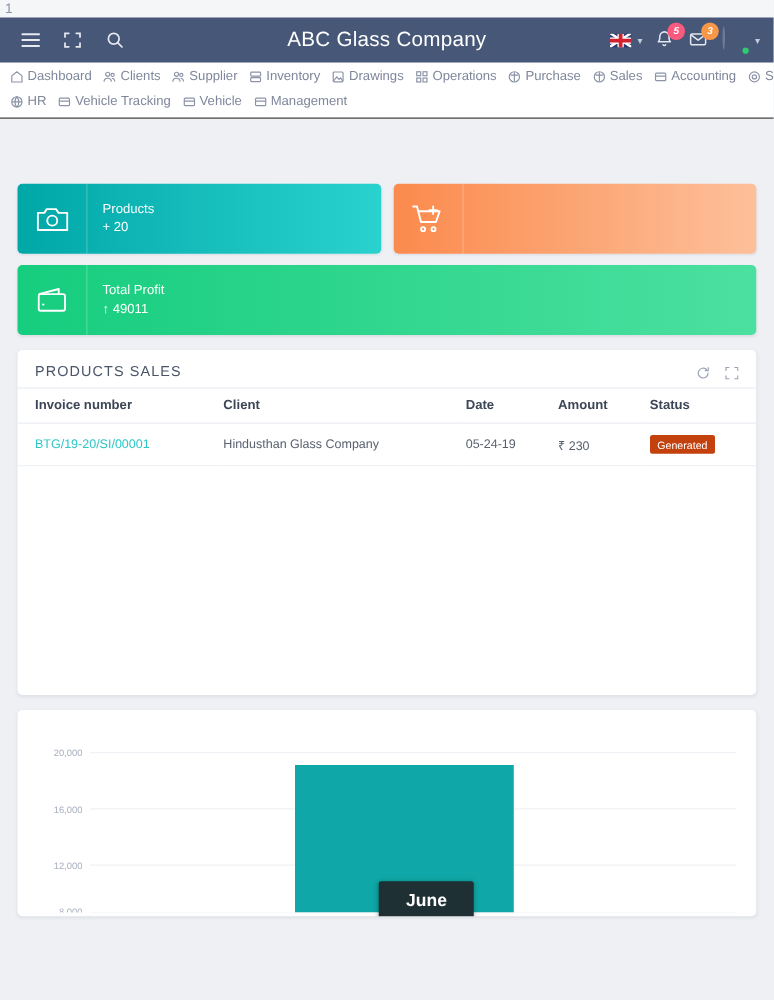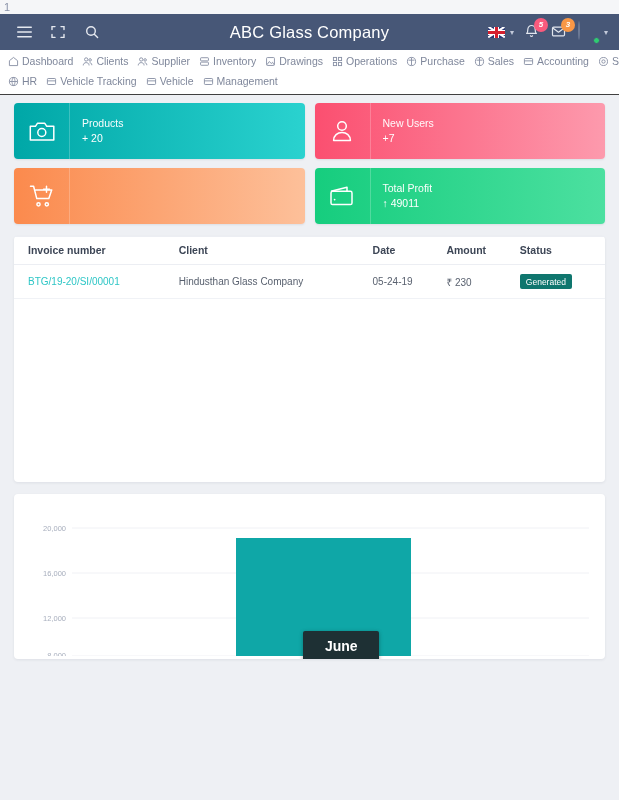--- a/index.html
+++ b/index.html
@@ -87,21 +87,21 @@
   .nav-row { display: flex; align-items: center; flex-wrap: nowrap; }
   .nav-row + .nav-row { margin-top: 8px; }
   .nav-item {
     display: inline-flex; align-items: center; gap: 3px;
     font-size: 10.5px; color: #7f879b; margin-right: 9px; white-space: nowrap; cursor: pointer;
   }
   .nav-item svg { color: #8b93a7; flex: none; }
 
   
   .content { padding: 8px 14px 0 14px; }
-  .cards { display: flex; flex-wrap: wrap; gap: 9px 10px; }
+  .cards { display: flex; flex-wrap: wrap; gap: 9px 10px; margin-top: 44px; }
   .card {
     flex: 1 1 calc(50% - 5px); height: 56px; border-radius: 4px;
     display: flex; align-items: center; color: #fff; overflow: hidden;
     box-shadow: 0 1px 2px rgba(30,40,70,.09);
   }
   .card-icon {
     width: 56px; height: 100%; display: flex; align-items: center; justify-content: center;
     border-right: 1px solid rgba(255,255,255,.22); flex: none;
   }
   .card-body { padding-left: 12px; line-height: 1.45; }
@@ -133,21 +133,21 @@
   thead th {
     font-size: 10.5px; color: #3d4656; font-weight: bold; text-align: left;
     padding: 7px 6px 8px 6px; border-top: 1px solid #eceef3; border-bottom: 1px solid #eceef3;
   }
   tbody td {
     font-size: 10px; color: #59616f; padding: 9px 6px; border-bottom: 1px solid #f0f2f6;
   }
   th:first-child, td:first-child { padding-left: 14px; margin-left: 35px; }
   .inv-link { color: #2ec6c6; text-decoration: none; cursor: pointer; }
   .pill {
-    display: inline-block; background: #0f766e; color: #fff;
+    display: inline-block; background: #c2410c; color: #fff;
     font-size: 8.5px; padding: 2.5px 6px; border-radius: 2px;
   }
   .tbl-pad { height: 183px; }
 
   
   .panel-bottom { margin-top: 12px; padding: 12px 0 0 0; height: 165px; overflow: hidden; position: relative; }
   .bchart { position: relative; width: 100%; height: 150px; }
   .bchart svg { display: block; width: 100%; height: 150px; }
   .tooltip {
     position: absolute; left: 289px; top: 125px;
@@ -346,32 +346,20 @@
             <path d="M1.3 6.3h5.1l2-3h7.4l2 3h7V20H1.3z"></path>
               <circle cx="12.8" cy="12.5" r="4"></circle>
           </svg>
         </div>
         <div class="card-body">
           <div class="card-title">Products</div>
           <div class="card-value">+ 20</div>
         </div>
       </div>
 
-      <div class="card c-pink">
-        <div class="card-icon">
-          <svg width="24" height="24" viewBox="0 0 24 24" fill="none" stroke="#fff" stroke-width="1.5" stroke-linejoin="round">
-            <circle cx="12" cy="7" r="4.3"></circle>
-              <path d="M3.6 21.5c0-5 3.8-8 8.4-8s8.4 3 8.4 8z"></path>
-          </svg>
-        </div>
-        <div class="card-body">
-          <div class="card-title">New Users</div>
-          <div class="card-value">+7</div>
-        </div>
-      </div>
 
       <div class="card c-orange">
         <div class="card-icon">
           <svg width="26" height="24" viewBox="0 0 26 24" fill="none" stroke="#fff" stroke-width="1.5" stroke-linecap="round" stroke-linejoin="round">
             <path d="M1.5 2.2h3.1l3.2 12.4h12l2.9-8.6H6.6"></path>
               <path d="M17.5 2.2v6M14.5 5.2h6"></path>
             <circle cx="9.5" cy="20.3" r="1.6"></circle>
               <circle cx="17.8" cy="20.3" r="1.6"></circle>
           </svg>
         </div>
@@ -386,20 +374,36 @@
           </svg>
         </div>
         <div class="card-body">
           <div class="card-title">Total Profit</div>
           <div class="card-value">↑ 49011</div>
         </div>
       </div>
     </div>
 
     <div class="panel">
+      <div class="panel-head">
+        <div class="panel-title">PRODUCTS SALES</div>
+        <div class="panel-acts">
+          <span>
+            <svg width="11" height="11" viewBox="0 0 14 14" fill="none" stroke="currentColor" stroke-width="1.2" stroke-linecap="round">
+              <path d="M12 7a5 5 0 1 1-1.6-3.7"></path>
+                <path d="M12.2 1.4v3h-3"></path>
+            </svg>
+          </span>
+          <span>
+            <svg width="11" height="11" viewBox="0 0 14 14" fill="none" stroke="currentColor" stroke-width="1.2" stroke-linecap="round">
+              <path d="M1 4.3V1.3h3M13 4.3V1.3h-3M1 9.7v3h3M13 9.7v3h-3"></path>
+            </svg>
+          </span>
+        </div>
+      </div>
 
 
       <table>
         <thead>
           <tr>
             <th>Invoice number</th>
             <th>Client</th>
             <th>Date</th>
             <th>Amount</th>
             <th>Status</th>

